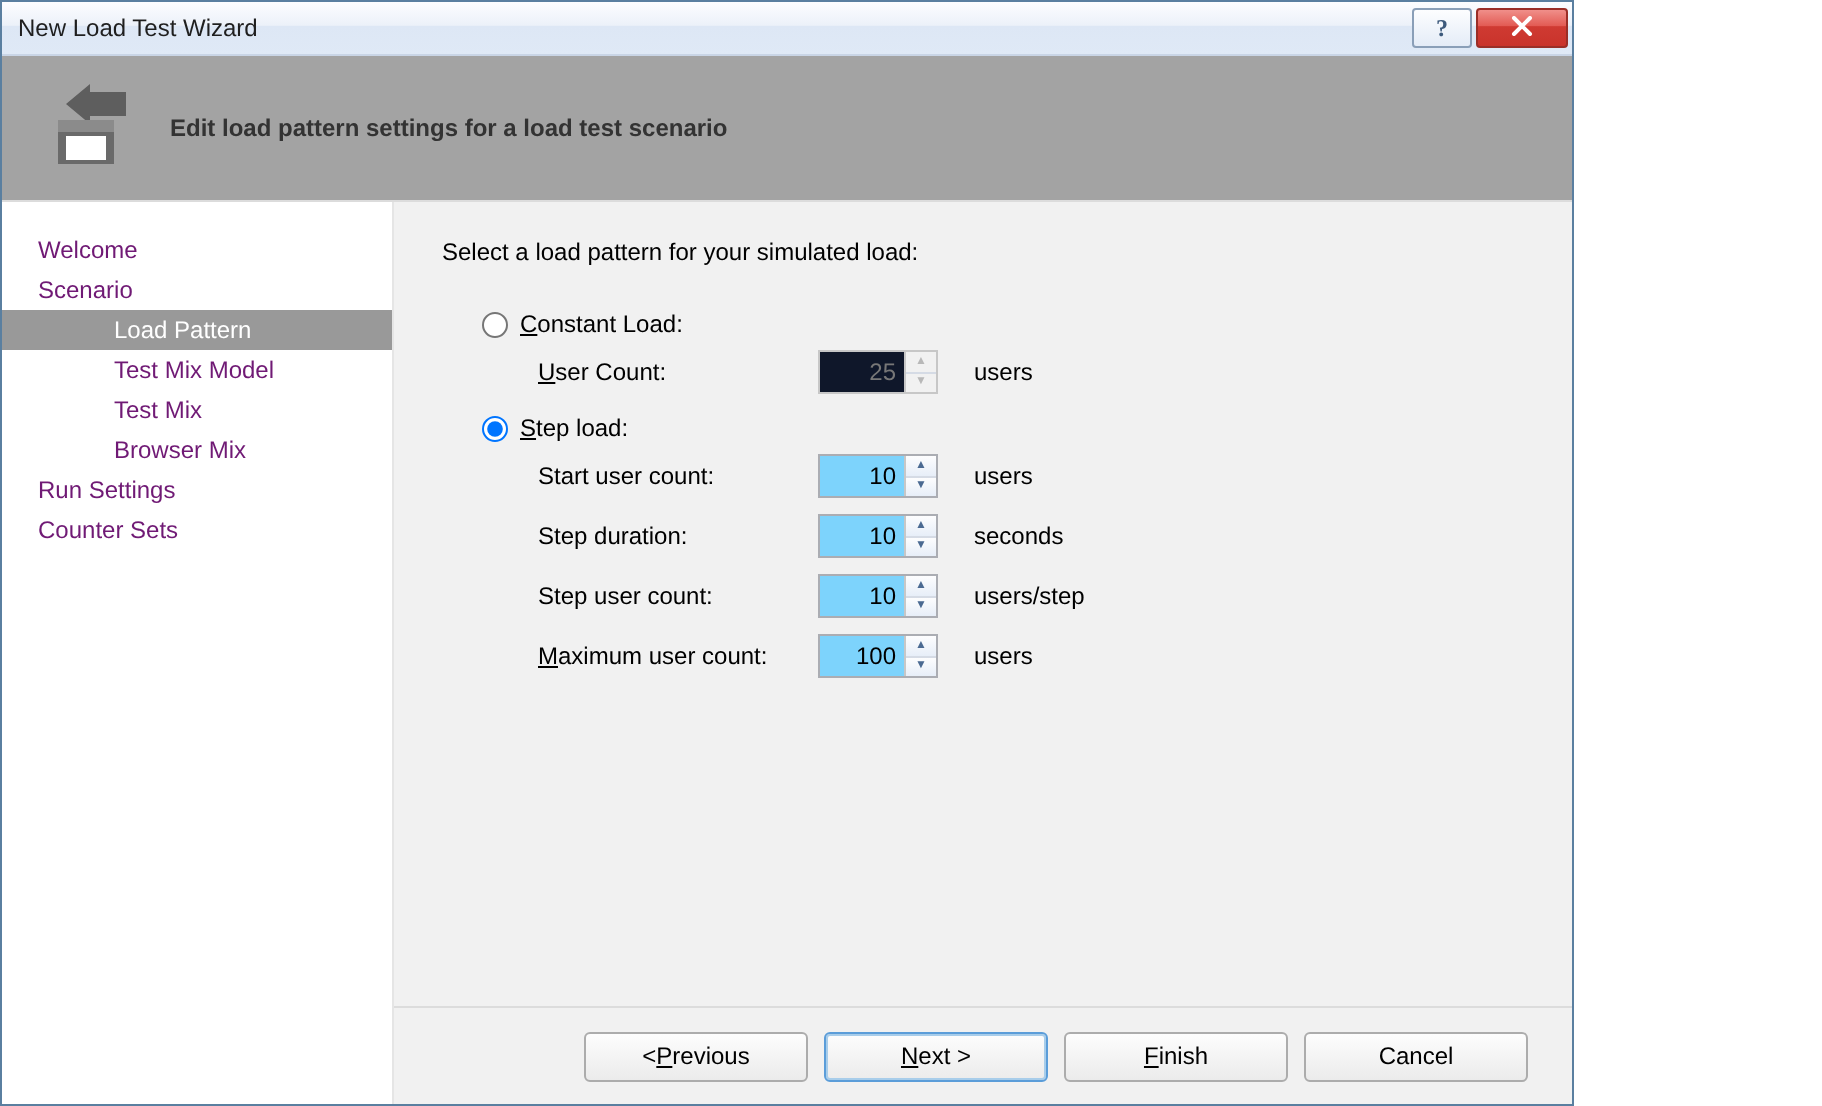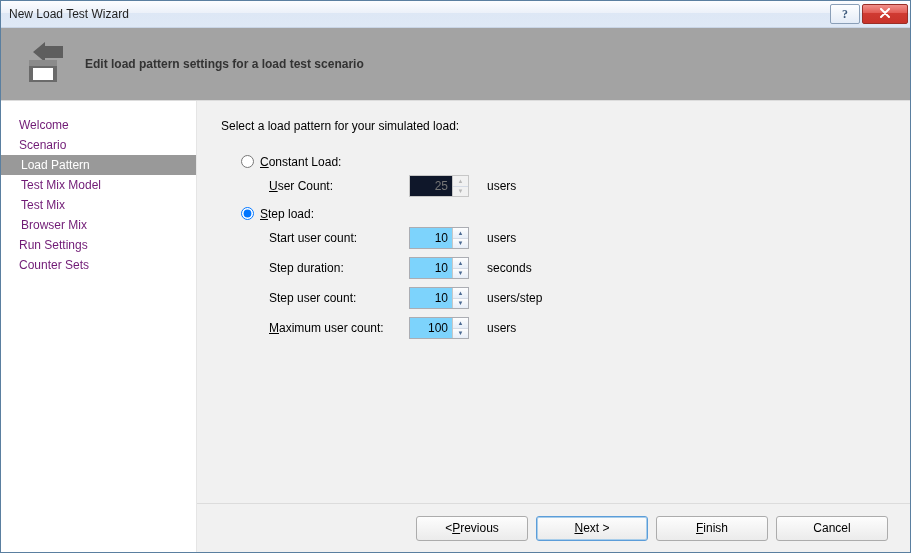--- a/index.html
+++ b/index.html
@@ -1,36 +1,36 @@
 <!DOCTYPE html>
 <html><head>
 <meta charset="utf-8">
 <style>
   html,body{margin:0;padding:0;font-family:"Segoe UI",Tahoma,sans-serif;font-size:12px;color:#000;background:#fff;}
-  .window{width:911px;height:553px;border:1px solid #5a7fa0;box-sizing:border-box;display:flex;flex-direction:column;position:relative;}
+  .window{width:787px;height:553px;border:1px solid #5a7fa0;box-sizing:border-box;display:flex;flex-direction:column;position:relative;}
   
   .titlebar{height:26px;background:linear-gradient(to bottom,#fcfdff 0%,#ecf1f9 45%,#dde7f5 46%,#dfe9f6 100%);border-bottom:1px solid #c9d5e6;display:flex;align-items:center;padding:0 2px 0 8px;}
   .titlebar .title{flex:1;color:#1f1f1f;}
   .title-btn{width:28px;height:18px;margin-left:2px;border:1px solid #8a9fb8;border-radius:2px;background:linear-gradient(to bottom,#fdfeff,#e4ecf7);display:flex;align-items:center;justify-content:center;font-weight:bold;color:#3d5a7c;}
   .title-btn.help{font-family:serif;font-size:12px;}
   .title-btn.close{width:44px;background:linear-gradient(to bottom,#f08f8a 0%,#e25a53 45%,#cf3a32 46%,#c9332b 100%);border-color:#9a2e27;color:#fff;font-size:11px;}
   .title-btn.close span{display:block;line-height:1;}
   
   .header{height:72px;background:#a3a3a3;border-bottom:1px solid #dcdcdc;display:flex;align-items:center;padding-left:18px;}
   .header-icon{width:48px;height:48px;margin-right:18px;}
   .header-text{font-weight:bold;color:#333;}
   
   .body{flex:1;display:flex;min-height:0;}
   .nav{width:195px;background:#fff;padding-top:14px;}
   .nav-item{padding:3px 0 3px 18px;color:#701a75;cursor:default;}
-  .nav-sub{padding-left:20px;}
+  .nav-sub{padding-left:56px;}
   .nav-item.selected{background:#999999;color:#fff;}
   .content{flex:1;background:#f1f1f1;border-left:1px solid #e5e5e5;padding:18px 24px 0 24px;position:relative;}
   .prompt{color:#000000;margin-bottom:22px;}
-  .radio-row{display:flex;align-items:flex-start;margin:4px 0 2px 20px;}
+  .radio-row{display:flex;align-items:center;margin:4px 0 2px 20px;}
   .radio-row input[type=radio]{margin:0 6px 0 0;}
   .radio-label{color:#000;}
   .access{text-decoration:underline;}
   .field-block{margin-left:48px;}
   .field-row{display:flex;align-items:center;height:30px;}
   .field-label{width:140px;color:#000;}
   .spin{display:flex;align-items:center;border:1px solid #abadb3;background:#7dd3fc;height:20px;width:58px;}
   .spin.disabled{background:#0f172a;border-color:#c7c7c7;color:#777;}
   .spin input{border:none;width:38px;text-align:right;padding:0 4px 0 0;font-family:inherit;font-size:12px;background:transparent;outline:none;height:18px;color:inherit;}
   .spin .arrows{width:16px;height:20px;border-left:1px solid #c7c7c7;display:flex;flex-direction:column;}

